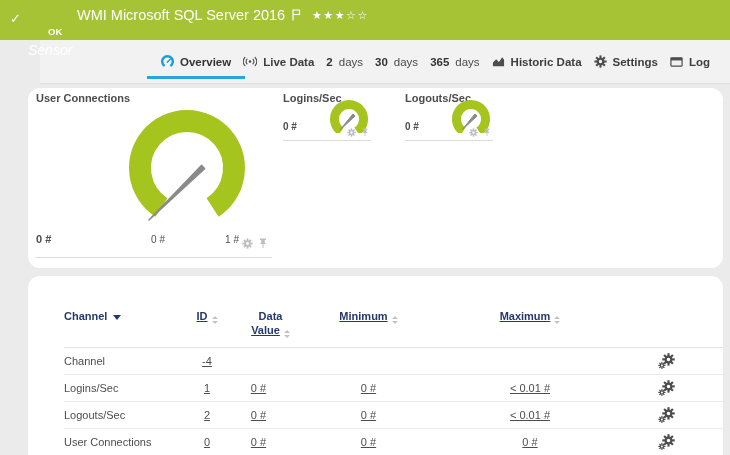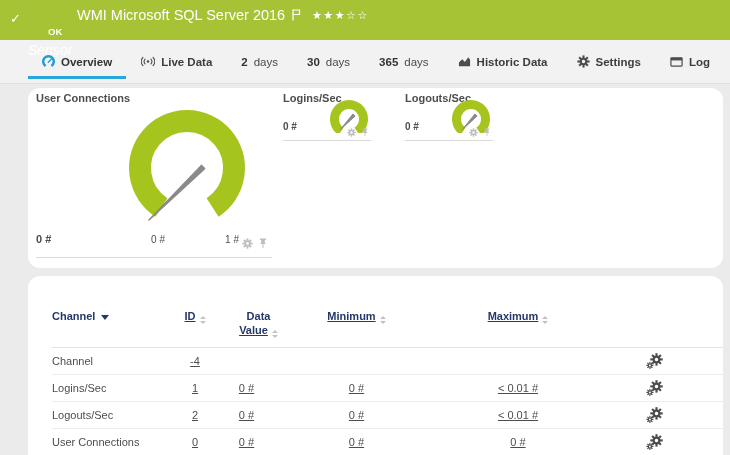--- a/index.html
+++ b/index.html
@@ -13,21 +13,21 @@
   .topbar { position:relative; height:40px; background:#a6c336; color:#fff; }
   .topbar .check { position:absolute; left:10px; top:11px; font-size:13px; font-weight:bold; }
   .topbar .kind  { position:absolute; left:28px; top:22px; font-size:14px; font-style:italic;margin-top:20px; }
   .topbar .title { position:absolute; left:77px; top:7px; font-size:14.5px; font-weight:normal; }
   .topbar .flag  { position:absolute; left:292px; top:7px; }
   .topbar .stars { position:absolute; left:312px; top:9px; font-size:11px; letter-spacing:1.5px; cursor:pointer; }
   .topbar .status{ position:absolute; left:48px; top:26px; font-size:9.5px; font-weight:bold; }
 
   
   .tabs { height:44px; background:#f2f2f2; border-bottom:1px solid #e0e0e0;
-          display:flex; justify-content:space-between; align-items:stretch; padding:0 14px 0 36px; }
+          display:flex; justify-content:flex-end; align-items:stretch; padding:0 14px 0 36px;margin-left:40px; }
   .tab { display:flex; align-items:center; gap:6px; padding:0 6px; font-size:11.5px; color:#4a4a4a; position:relative; cursor:pointer; }
   .tab .num { font-weight:bold; color:#333; }
   .tab.named { font-weight:600; color:#3d3d3d; }
   .tab.active { color:#333; font-weight:bold; }
   .tab.active::after { content:""; position:absolute; left:-8px; right:-8px; bottom:4px; height:3px; background:#2aa5dc; }
   .tab svg { flex:none; }
 
   
   .panel { position:absolute; left:28px; width:695px; background:#fff; border-radius:12px; }
   .panel.gauges { top:88px;  height:180px; }
@@ -45,21 +45,21 @@
   .gscale.min { left:102px; } .gscale.max { left:176px; }
   .gvalue { position:absolute; left:0; font-size:11px; font-weight:bold; color:#4d4d4d; }
   .g-big .gvalue { top:141px; }
   .g-sm1 .gvalue, .g-sm2 .gvalue { top:29px; font-size:10px; }
   .gicons { position:absolute; display:flex; gap:5px; align-items:center; color:#bdbdbd; }
   .g-big .gicons { right:4px; top:146px; }
   .g-sm1 .gicons, .g-sm2 .gicons { right:2px; top:36px; }
   .gicons svg { cursor:pointer; }
 
   
-  .tbl { padding:34px 0 0 24px; font-size:11px; }
+  .tbl { padding:34px 0 0 24px; font-size:11px;margin-left:12px; }
   .trow, .thead {
     display:grid;
     grid-template-columns:120px 46px 57px 163px 160px 85px;
     align-items:center;
   }
   .thead { align-items:start; color:#26386b; font-weight:bold; padding-bottom:9px; border-bottom:1px solid #e3e3e3; cursor:pointer; }
   .trow  { height:27px; border-bottom:1px solid #ececec; color:#4d4d4d; }
   .c-r { text-align:center;text-decoration:underline; }
   .th-last { display:flex; flex-direction:column; align-items:center; line-height:1.25; transform:translateX(12px); }
   .th-last .l2 { white-space:nowrap;text-decoration:underline; }

